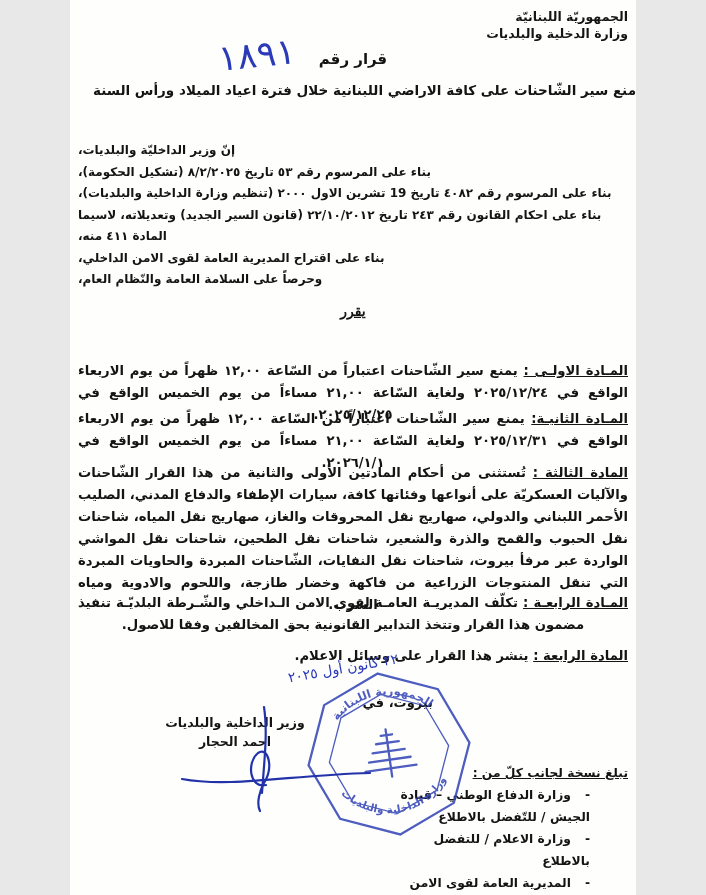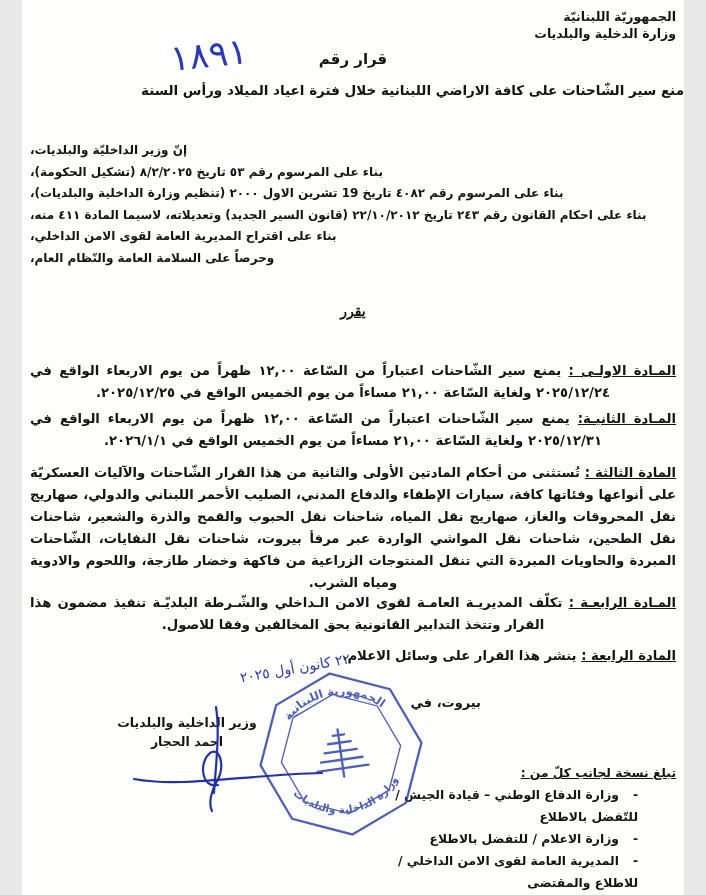--- a/index.html
+++ b/index.html
@@ -1,18 +1,18 @@
 <!DOCTYPE html>
 <html lang="ar" dir="rtl"><head>
 <meta charset="utf-8">
 <style>
   html,body{margin:0;padding:0;background:#e8e8e8;}
   .page{
     position:relative;
-    width:662px;height:895px;
+    width:566px;height:895px;
     margin:0 auto;
     background:#fefefc;
     font-family:"DejaVu Sans", sans-serif;
     direction:rtl;
     color:#141414;
     overflow:hidden;
   }
   
   .gov-header{
     position:absolute;top:8px;right:8px;

